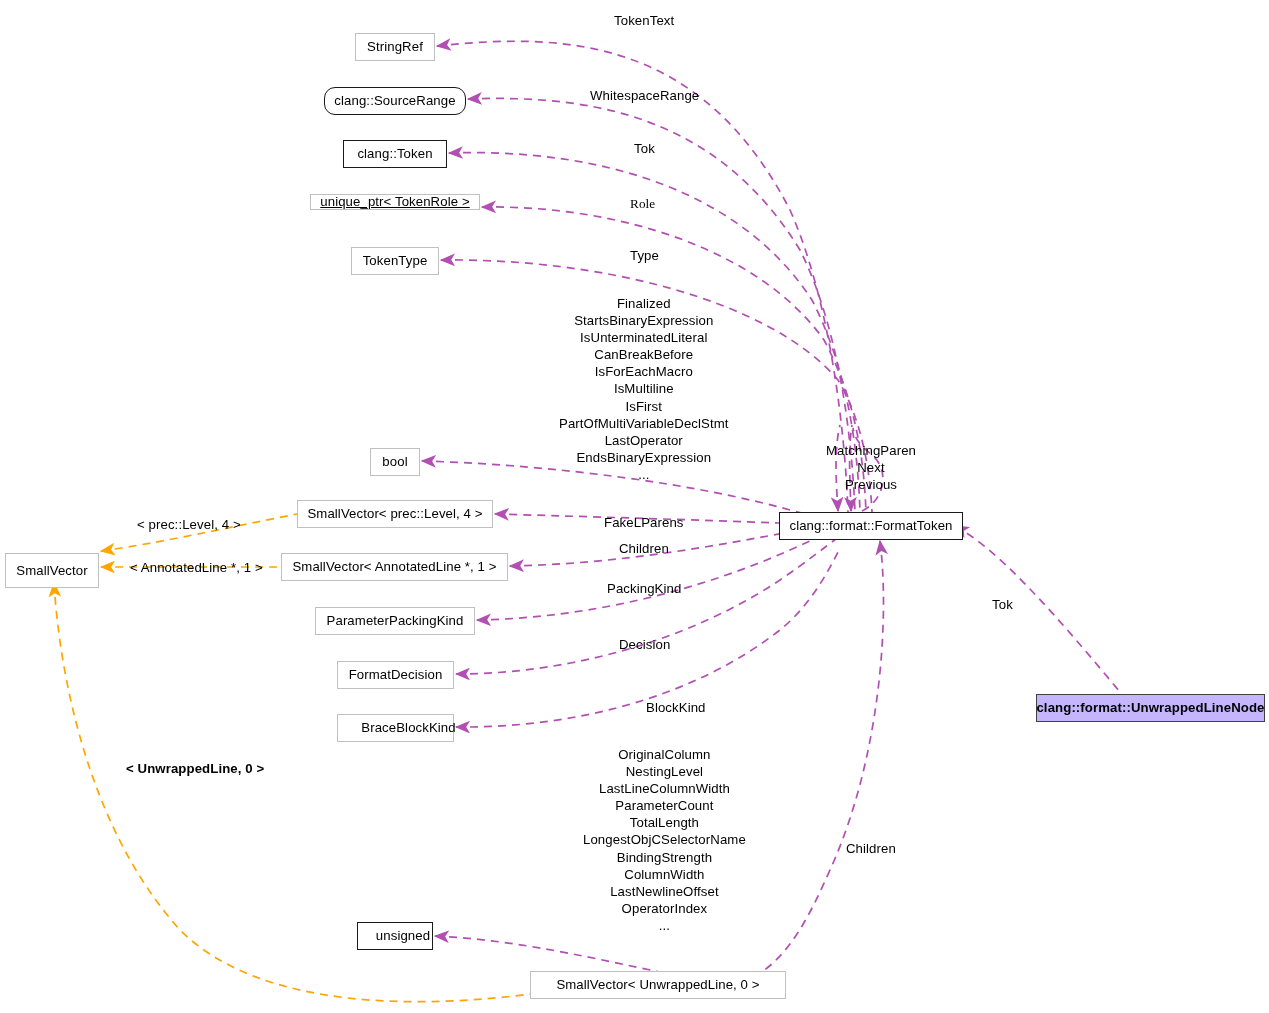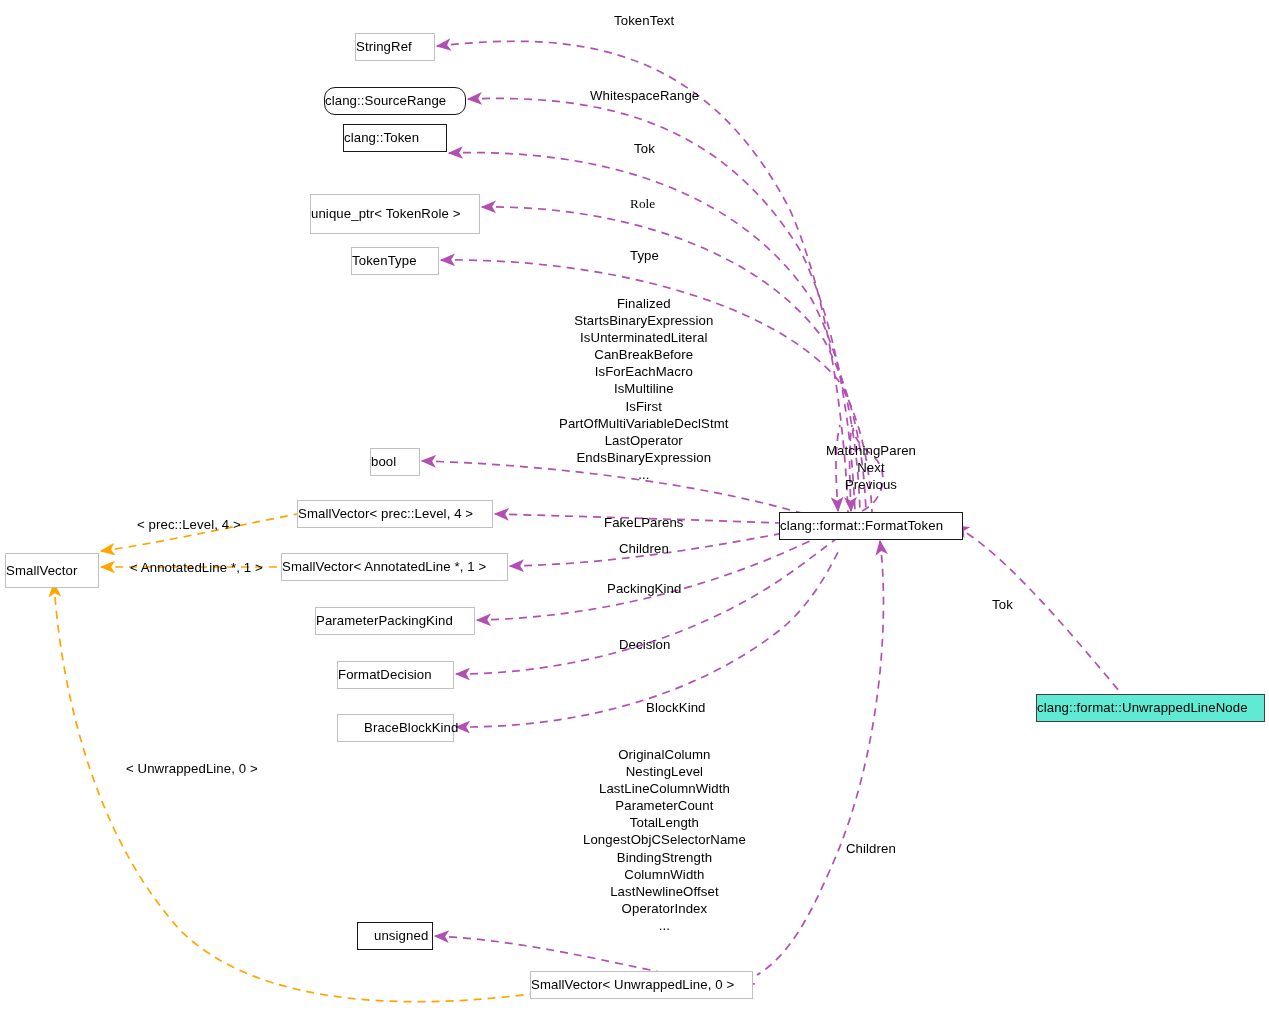--- a/index.html
+++ b/index.html
@@ -22,37 +22,38 @@
     top: 0;
     width: 1269px;
     height: 1013px;
     pointer-events: none;
   }
   .node {
     position: absolute;
     box-sizing: border-box;
     display: flex;
     align-items: center;
-    justify-content: flex-start;
+    justify-content: center;
     font-size: 13.2px;
     line-height: 1;
     color: #000000;
     background: #ffffff;
     white-space: nowrap;
     letter-spacing: 0.1px;
   }
   .node.light {
     border: 1px solid #c0c0c0;
   }
   .node.dark {
     border: 1.6px solid #1a1a1a;
   }
   .node.current {
     border: 1.6px solid #404040;
-    background: #5eead4;
+    background: #c4b5fd;
+    font-weight: bold;
   }
   .edge-label {
     position: absolute;
     font-size: 13.2px;
     line-height: 17.1px;
     color: #000000;
     white-space: pre;
     text-align: center;
     letter-spacing: 0.1px;
   }
@@ -105,24 +106,24 @@
     </g>
   </svg>
 
   <div id="nodes">
       <div class="node light" style="left: 355px; top: 33px; width: 80px; height: 28px;">
         <span>StringRef</span>
       </div>
       <div class="node dark" style="left: 324px; top: 87px; width: 142px; height: 28px; border-radius: 11px;">
         <span>clang::SourceRange</span>
       </div>
-      <div class="node dark" style="left: 343px; top: 124px; width: 104px; height: 28px;">
+      <div class="node dark" style="left: 343px; top: 140px; width: 104px; height: 28px;">
         <span>clang::Token</span>
       </div>
-      <div class="node light" style="left: 310px; top: 194px; width: 170px; height: 40px;">
+      <div class="node light" style="left: 310px; top: 194px; width: 170px; height: 16px; text-decoration: underline;">
         <span>unique_ptr&lt; TokenRole &gt;</span>
       </div>
       <div class="node light" style="left: 351px; top: 247px; width: 88px; height: 28px;">
         <span>TokenType</span>
       </div>
       <div class="node light" style="left: 370px; top: 448px; width: 50px; height: 28px;">
         <span>bool</span>
       </div>
       <div class="node light" style="left: 5px; top: 553px; width: 94px; height: 35px;">
         <span>SmallVector</span>
@@ -144,21 +145,21 @@
       </div>
       <div class="node dark" style="left: 357px; top: 922px; width: 76px; height: 28px; padding-left: 16px;">
         <span>unsigned</span>
       </div>
       <div class="node dark" style="left: 779px; top: 512px; width: 184px; height: 28px;">
         <span>clang::format::FormatToken</span>
       </div>
       <div class="node current" style="left: 1036px; top: 694px; width: 229px; height: 28px;">
         <span>clang::format::UnwrappedLineNode</span>
       </div>
-      <div class="node light" style="left: 530px; top: 971px; width: 223px; height: 28px;">
+      <div class="node light" style="left: 530px; top: 971px; width: 256px; height: 28px;">
         <span>SmallVector&lt; UnwrappedLine, 0 &gt;</span>
       </div>
     </div>
   <div id="labels">
       <div class="edge-label" style="left: 614px; top: 12px;">TokenText</div>
       <div class="edge-label" style="left: 590px; top: 87px;">WhitespaceRange</div>
       <div class="edge-label" style="left: 634px; top: 140px;">Tok</div>
       <div class="edge-label" style="left: 630px; top: 195px; font-family: Liberation Serif, serif;">Role</div>
       <div class="edge-label" style="left: 630px; top: 247px;">Type</div>
       <div class="edge-label multi" style="left: 559px; top: 295px;">Finalized
@@ -188,16 +189,16 @@
 LongestObjCSelectorName
 BindingStrength
 ColumnWidth
 LastNewlineOffset
 OperatorIndex
 ...</div>
       <div class="edge-label" style="left: 992px; top: 596px;">Tok</div>
       <div class="edge-label" style="left: 846px; top: 840px;">Children</div>
       <div class="edge-label" style="left: 137px; top: 516px;">&lt; prec::Level, 4 &gt;</div>
       <div class="edge-label" style="left: 130px; top: 559px;">&lt; AnnotatedLine *, 1 &gt;</div>
-      <div class="edge-label" style="left: 126px; top: 760px;">&lt; UnwrappedLine, 0 &gt;</div>
+      <div class="edge-label" style="left: 126px; top: 760px; font-weight: bold;">&lt; UnwrappedLine, 0 &gt;</div>
     </div>
 
 </div>
 
 </body></html>

